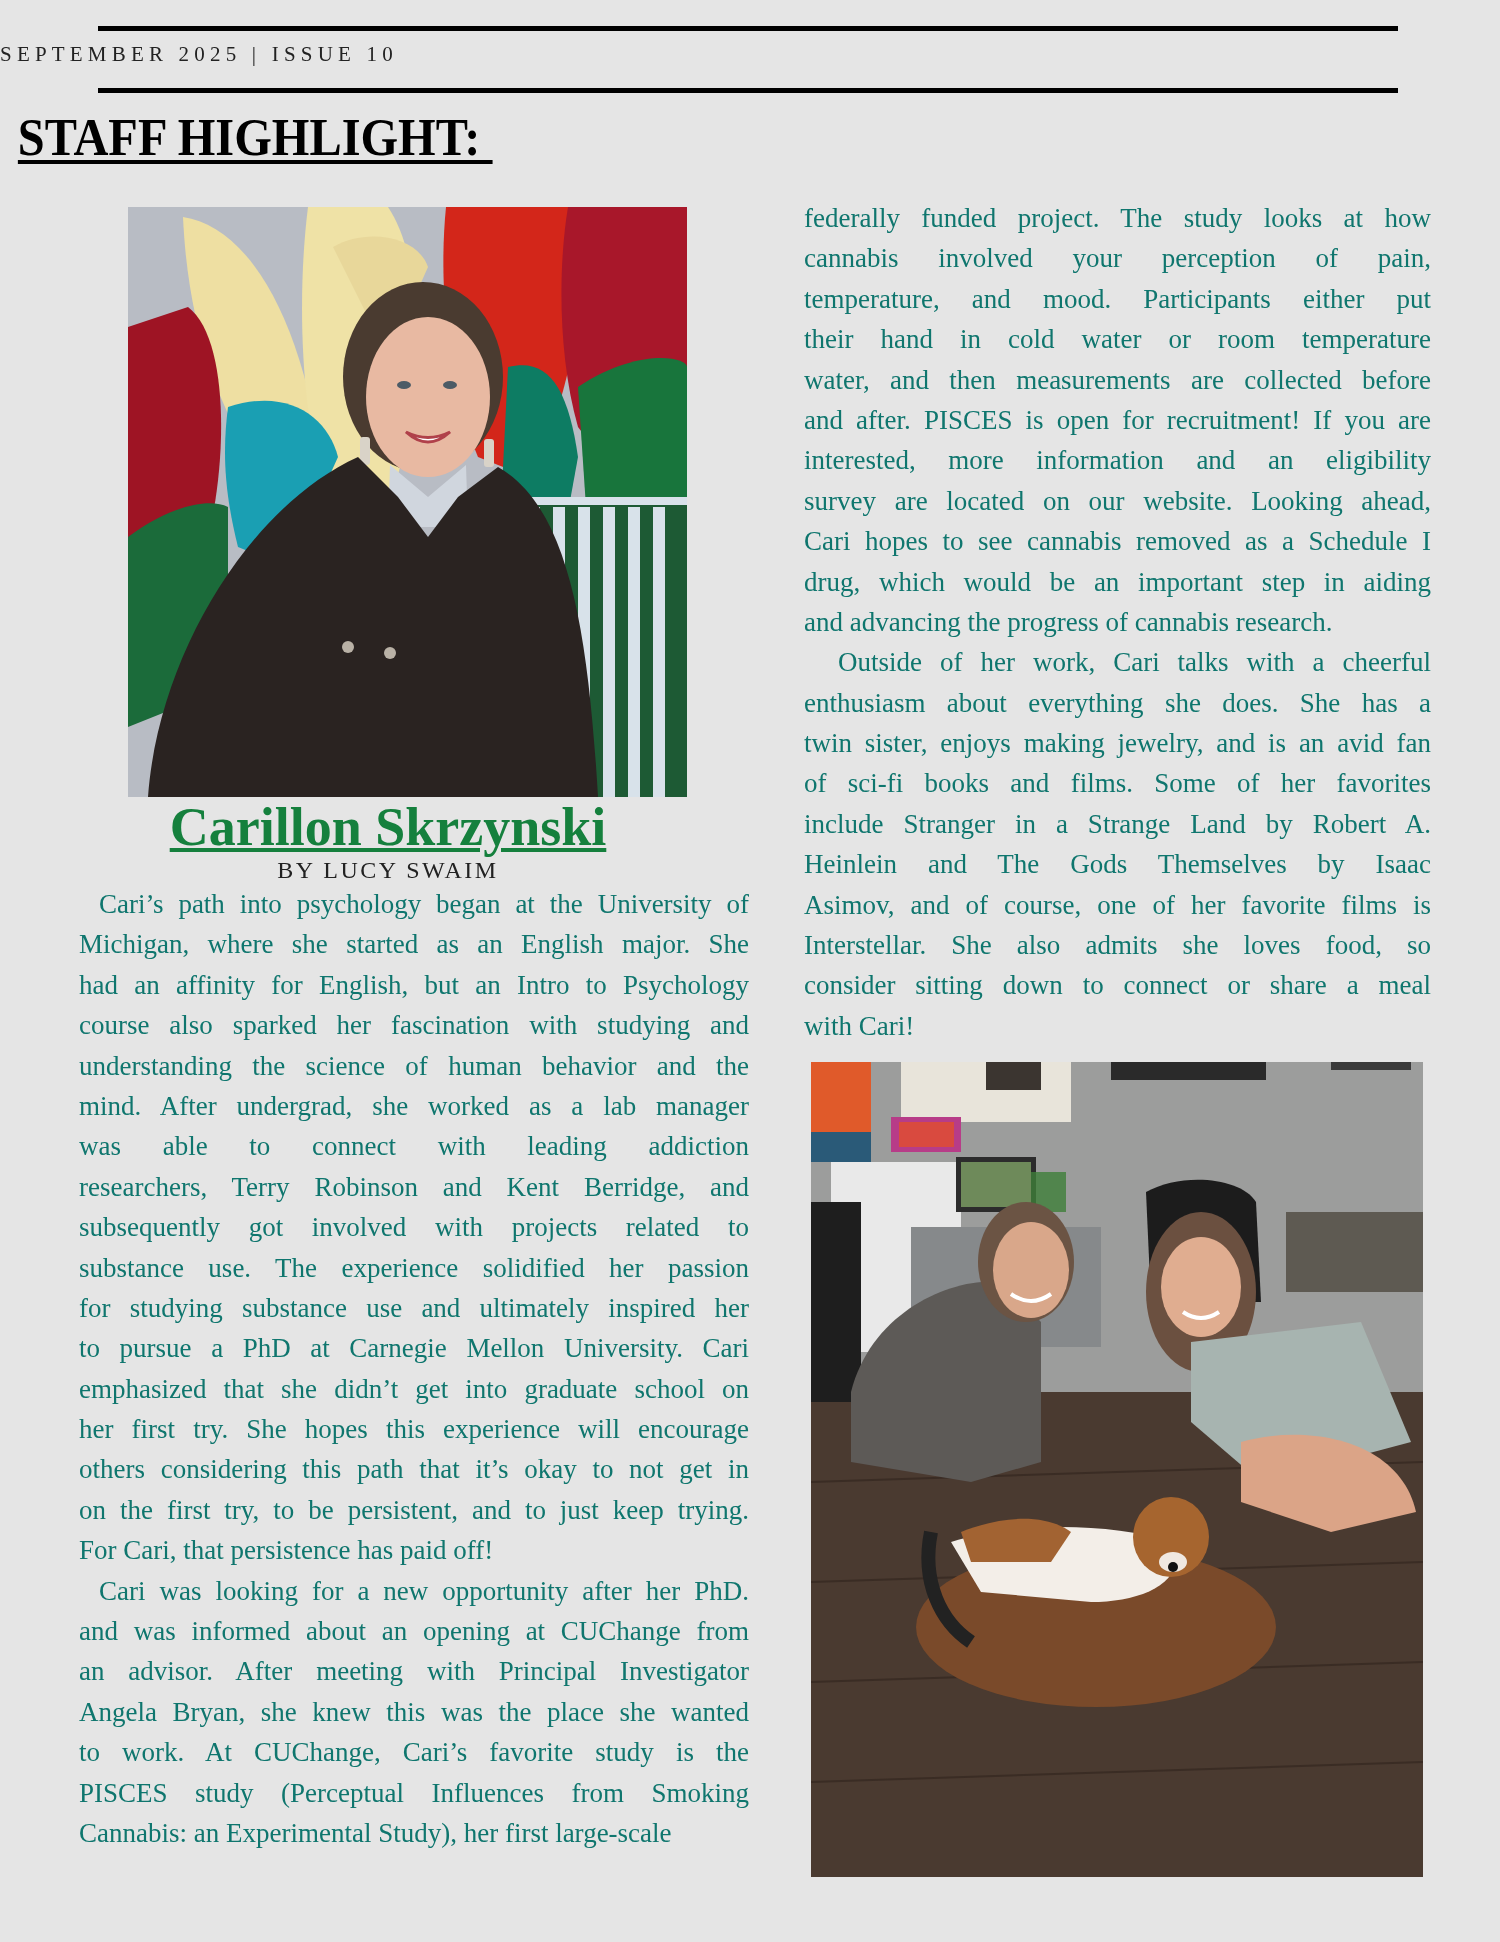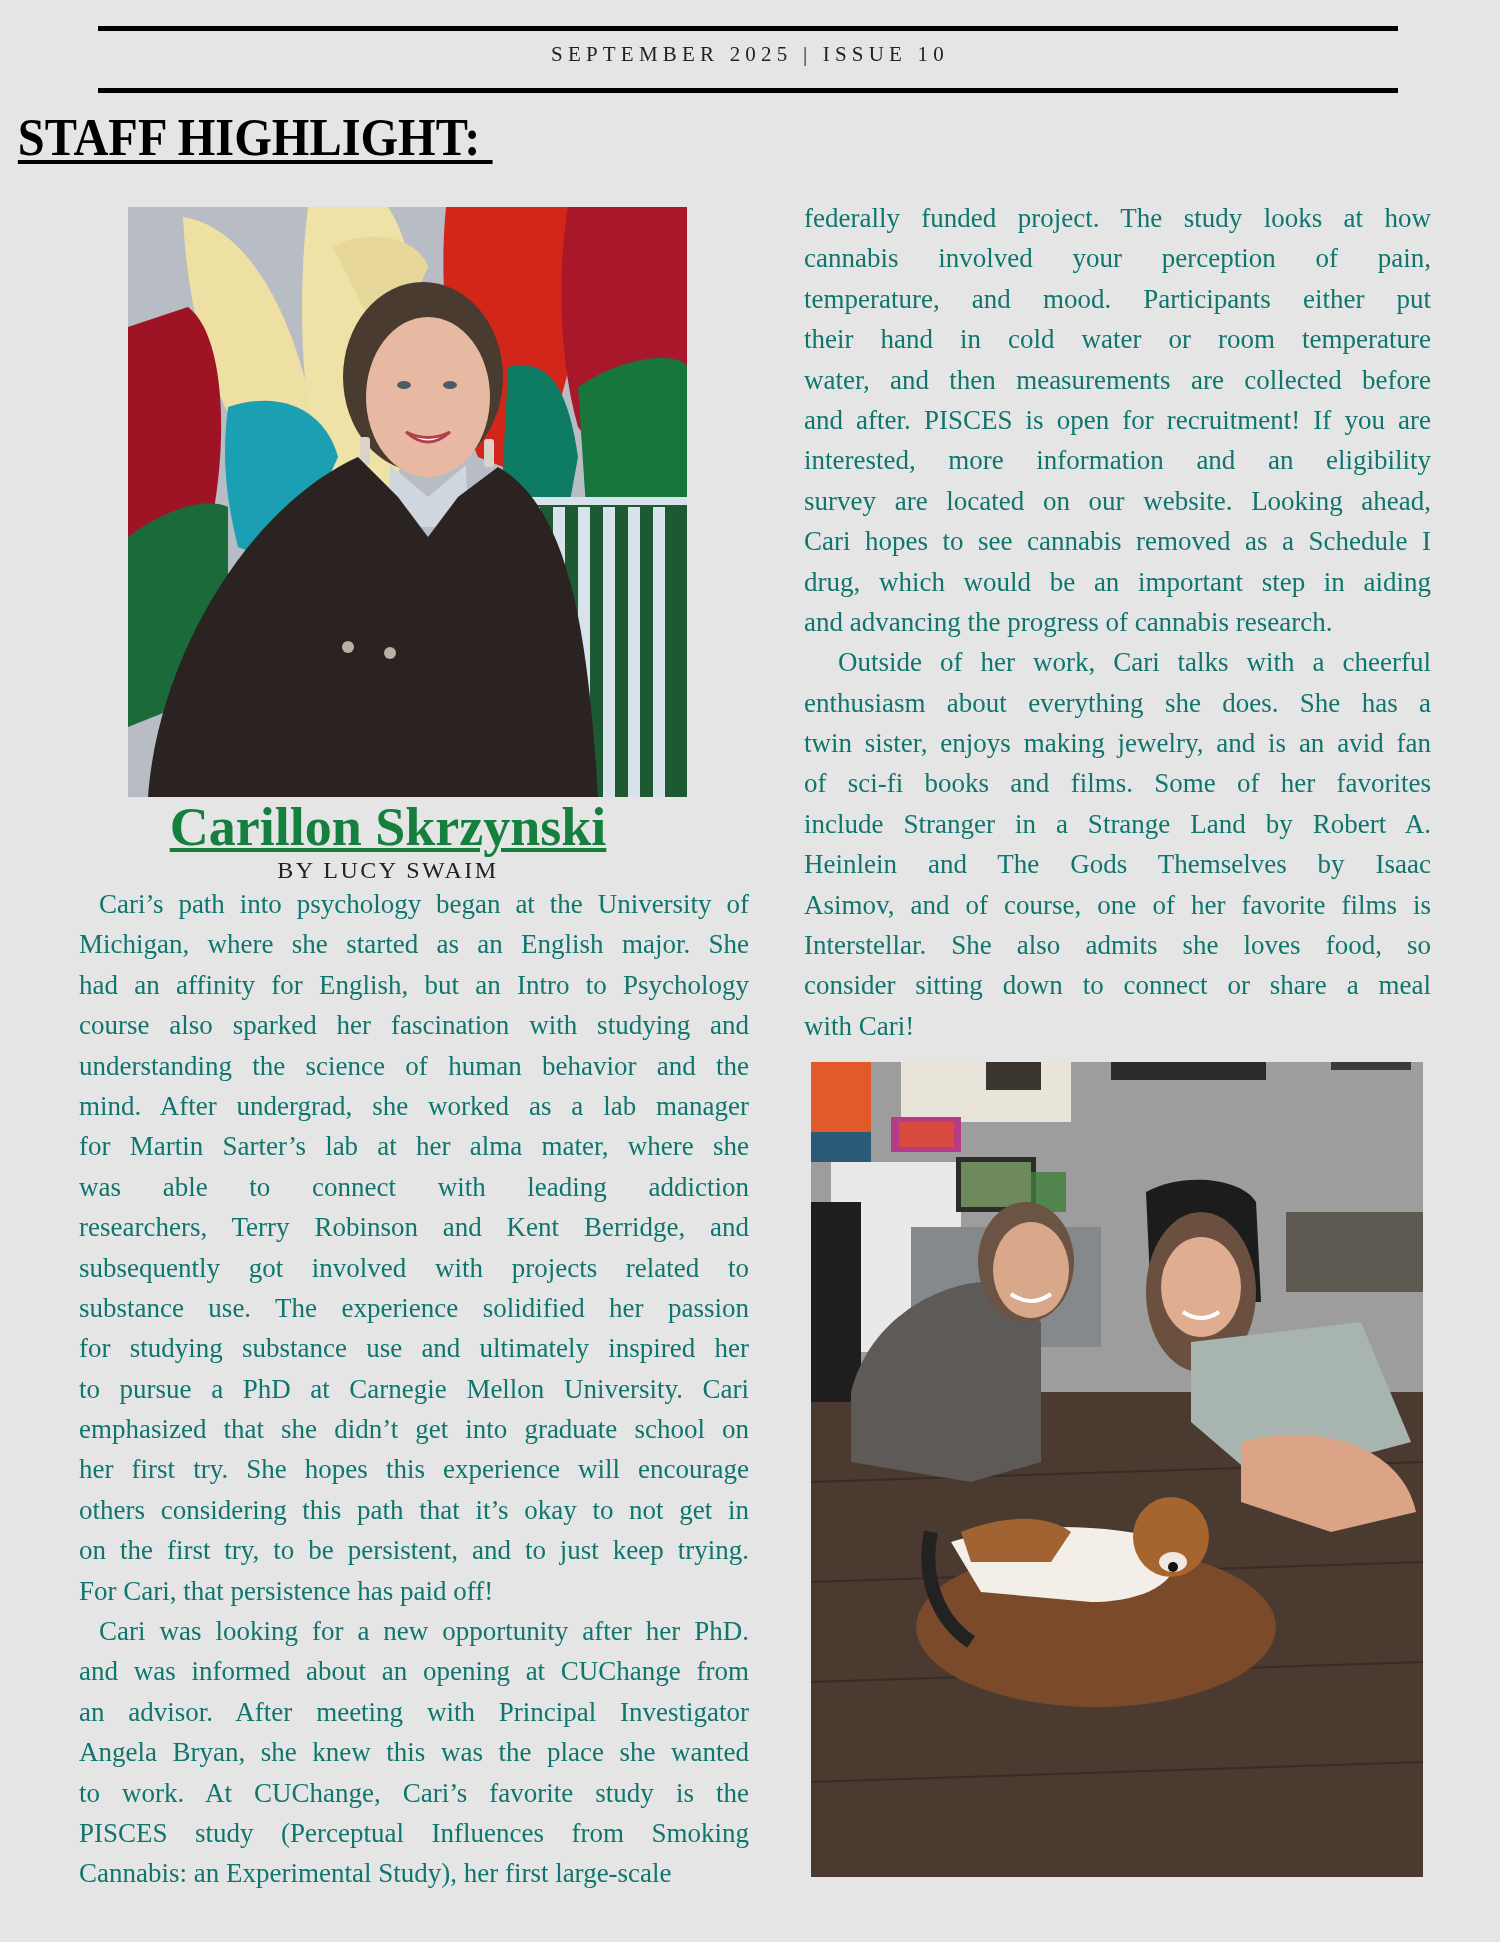--- a/index.html
+++ b/index.html
@@ -12,21 +12,20 @@
     color: #1a1a1a;
   }
   .rule {
     position: absolute; left: 98px; width: 1300px; height: 5px;
     background: #000;
   }
   .rule.top { top: 26px; }
   .rule.bottom { top: 88px; }
   .issue-line {
     position: absolute; left: 0; width: 1500px; top: 42px;
-    text-align: center;
     font-size: 21px; letter-spacing: 5.2px;
     color: #222;
   }
   .title {
     position: absolute; left: 0; width: 1500px; top: 108px;
   }
   .title span {
     font-size: 52px; font-weight: bold; color: #000;
     text-decoration: underline; text-decoration-thickness: 4px;
     text-underline-offset: 5px;
@@ -133,21 +132,20 @@
 </div>
 <div class="byline">BY LUCY SWAIM</div>
 
 <div class="col col-left" id="col-left">
     <span class="line indent">Cari’s path into psychology began at the University of</span>
     <span class="line">Michigan, where she started as an English major. She</span>
     <span class="line">had an affinity for English, but an Intro to Psychology</span>
     <span class="line">course also sparked her fascination with studying and</span>
     <span class="line">understanding the science of human behavior and the</span>
     <span class="line">mind. After undergrad, she worked as a lab manager</span>
-    <span class="line">for Martin Sarter’s lab at her alma mater, where she</span>
     <span class="line">was able to connect with leading addiction</span>
     <span class="line">researchers, Terry Robinson and Kent Berridge, and</span>
     <span class="line">subsequently got involved with projects related to</span>
     <span class="line">substance use. The experience solidified her passion</span>
     <span class="line">for studying substance use and ultimately inspired her</span>
     <span class="line">to pursue a PhD at Carnegie Mellon University. Cari</span>
     <span class="line">emphasized that she didn’t get into graduate school on</span>
     <span class="line">her first try. She hopes this experience will encourage</span>
     <span class="line">others considering this path that it’s okay to not get in</span>
     <span class="line">on the first try, to be persistent, and to just keep trying.</span>

